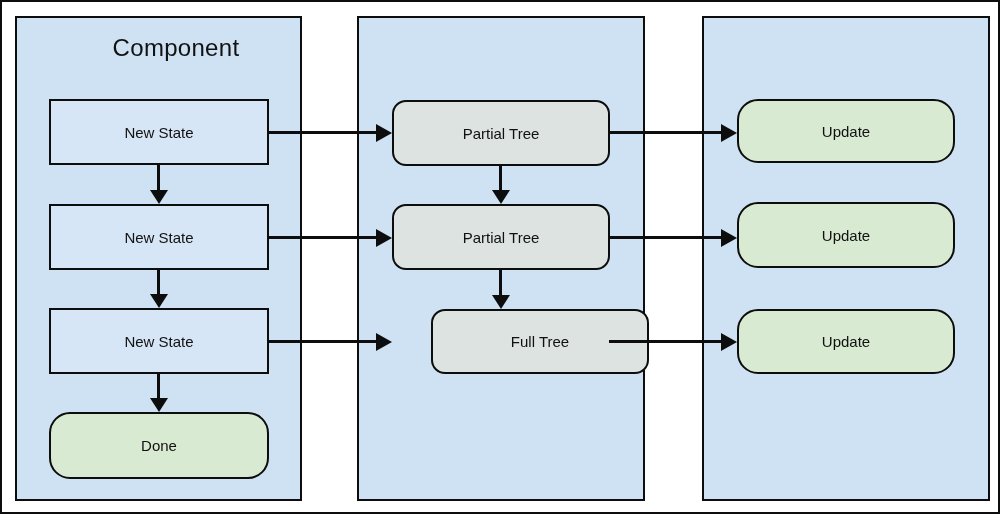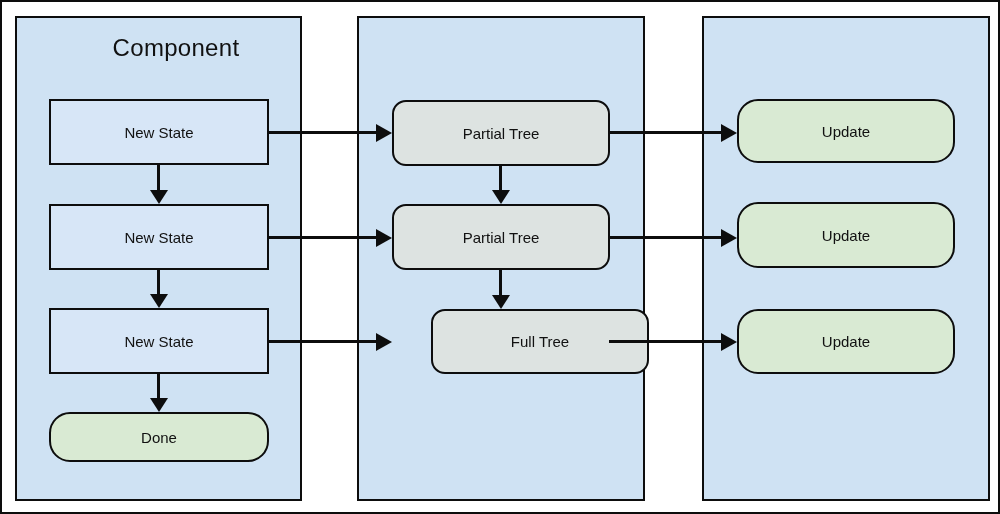--- a/index.html
+++ b/index.html
@@ -37,21 +37,21 @@
 
   <div class="panel" style="left:13px;width:287px;"></div>
   <div class="panel" style="left:355px;width:288px;"></div>
   <div class="panel" style="left:700px;width:288px;"></div>
 
   <div class="ptitle" style="left:13px;width:322px;">Component</div>
 
   <div class="node blue" style="left:47px;top:97px;width:220px;height:66px;">New State</div>
   <div class="node blue" style="left:47px;top:202px;width:220px;height:66px;">New State</div>
   <div class="node blue" style="left:47px;top:306px;width:220px;height:66px;">New State</div>
-  <div class="node green" style="left:47px;top:410px;width:220px;height:50px;">Done</div>
+  <div class="node green" style="left:47px;top:410px;width:220px;height:67px;">Done</div>
 
   <div class="node gray" style="left:390px;top:98px;width:218px;height:66px;">Partial Tree</div>
   <div class="node gray" style="left:390px;top:202px;width:218px;height:66px;">Partial Tree</div>
   <div class="node gray" style="left:406px;top:307px;width:218px;height:65px;margin-left:23px;">Full Tree</div>
 
   <div class="node green" style="left:735px;top:97px;width:218px;height:64px;">Update</div>
   <div class="node green" style="left:735px;top:200px;width:218px;height:66px;">Update</div>
   <div class="node green" style="left:735px;top:307px;width:218px;height:65px;">Update</div>
 
   <div class="harrow" style="left:266px;top:129px;width:108px;"></div>

